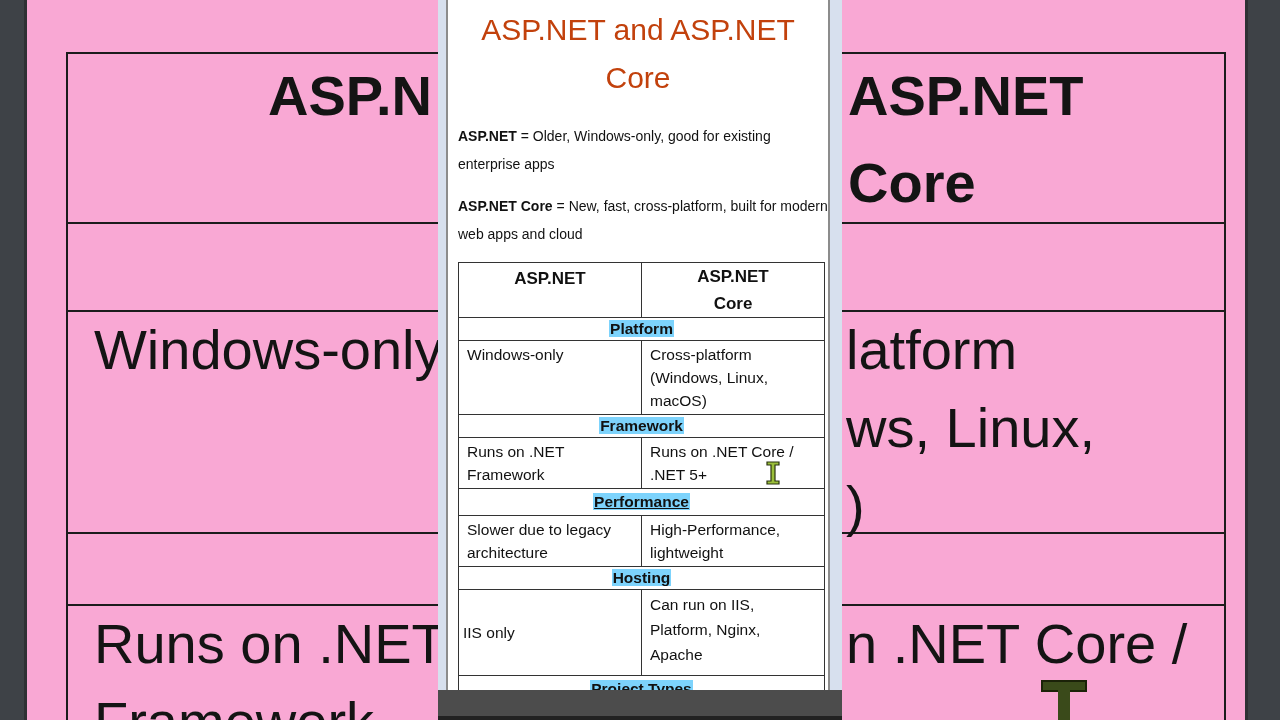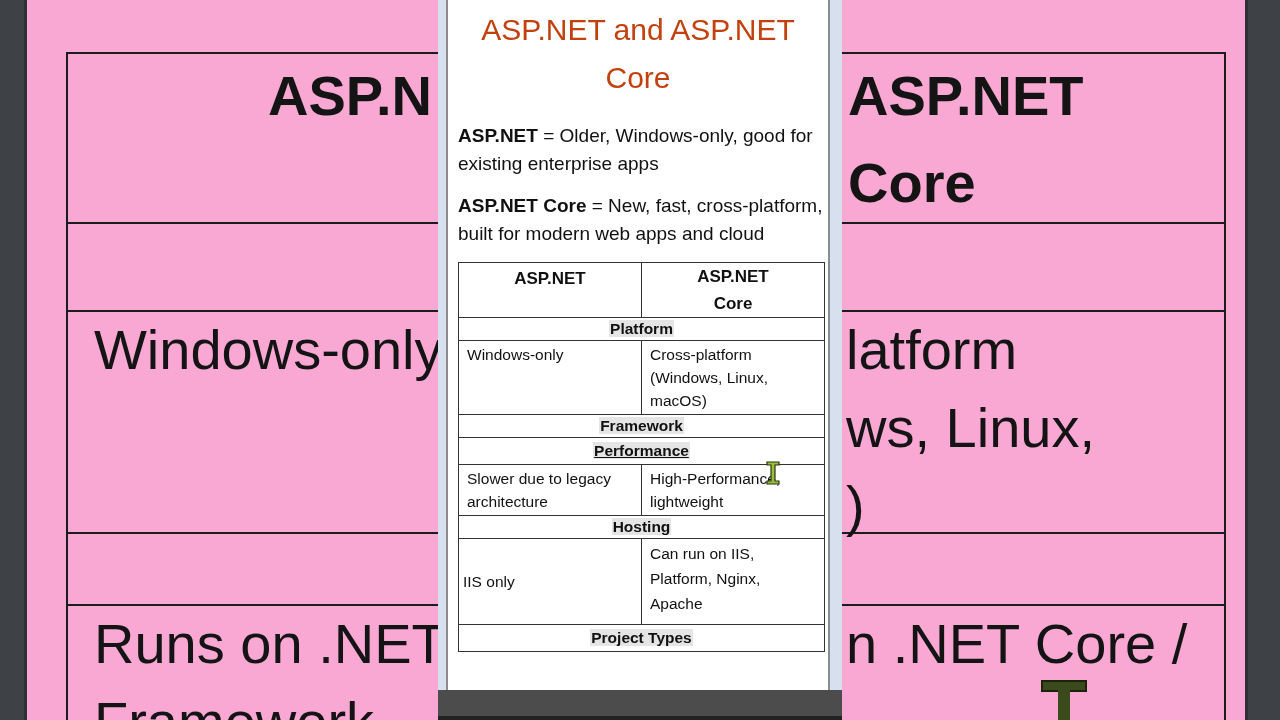--- a/index.html
+++ b/index.html
@@ -36,32 +36,32 @@
   .page {
     position:absolute; left:8px; top:0; width:380px; height:690px;
     background:#ffffff; border-left:2px solid #8c8c8c; border-right:2px solid #8c8c8c;
   }
   .title {
     position:absolute; left:0; right:0; top:6px;
     text-align:center; color:#c2410c; font-size:30px; line-height:48px;
   }
   .para {
     position:absolute; left:10px; width:370px;
-    font-size:19px; line-height:28px; color:#111;
+    font-size:14px; line-height:28px; color:#111;
   }
   .para b { font-weight:bold; }
   .table {
     position:absolute; left:10px; top:262px; width:366px;
     border-collapse:collapse; table-layout:fixed;
     font-size:15.5px; color:#111; line-height:23px;
   }
   .table td { border:1px solid #333; vertical-align:top; padding:2px 8px; }
   .table td.hdr { font-weight:bold; text-align:center; font-size:17px; line-height:27px; }
   .table td.section { text-align:center; padding:0; font-weight:bold; font-size:15.5px; line-height:22px; }
-  .hl { background:#e5e5e5; padding:0 1px; }
+  .hl { background:#7dd3fc; padding:0 1px; }
   .cursor-ibeam {
     position:absolute; left:318px; top:461px; width:14px; height:24px;
   }
   .bottom-bar {
     position:absolute; left:438px; top:690px; width:404px; height:30px; background:#4c4c4c;
   }
   .bottom-bar:after { content:""; position:absolute; left:0; right:0; bottom:0; height:4px; background:#222; }
 </style>
 </head>
 <body>
@@ -114,20 +114,24 @@
         <td class="section" colspan="2"><span class="hl">Platform</span></td>
       </tr>
       <tr>
         <td style="height:69px;">Windows-only</td>
         <td>Cross-platform (Windows, Linux, macOS)</td>
       </tr>
       <tr>
         <td class="section" colspan="2"><span class="hl">Framework</span></td>
       </tr>
       <tr>
+        <td style="height:42px;">Runs on .NET Framework</td>
+        <td>Runs on .NET Core / .NET 5+</td>
+      </tr>
+      <tr>
         <td class="section" colspan="2" style="line-height:26px;text-decoration:underline;"><span class="hl">Performance</span></td>
       </tr>
       <tr>
         <td style="height:44px;">Slower due to legacy architecture</td>
         <td>High-Performance, lightweight</td>
       </tr>
       <tr>
         <td class="section" colspan="2"><span class="hl">Hosting</span></td>
       </tr>
       <tr>

